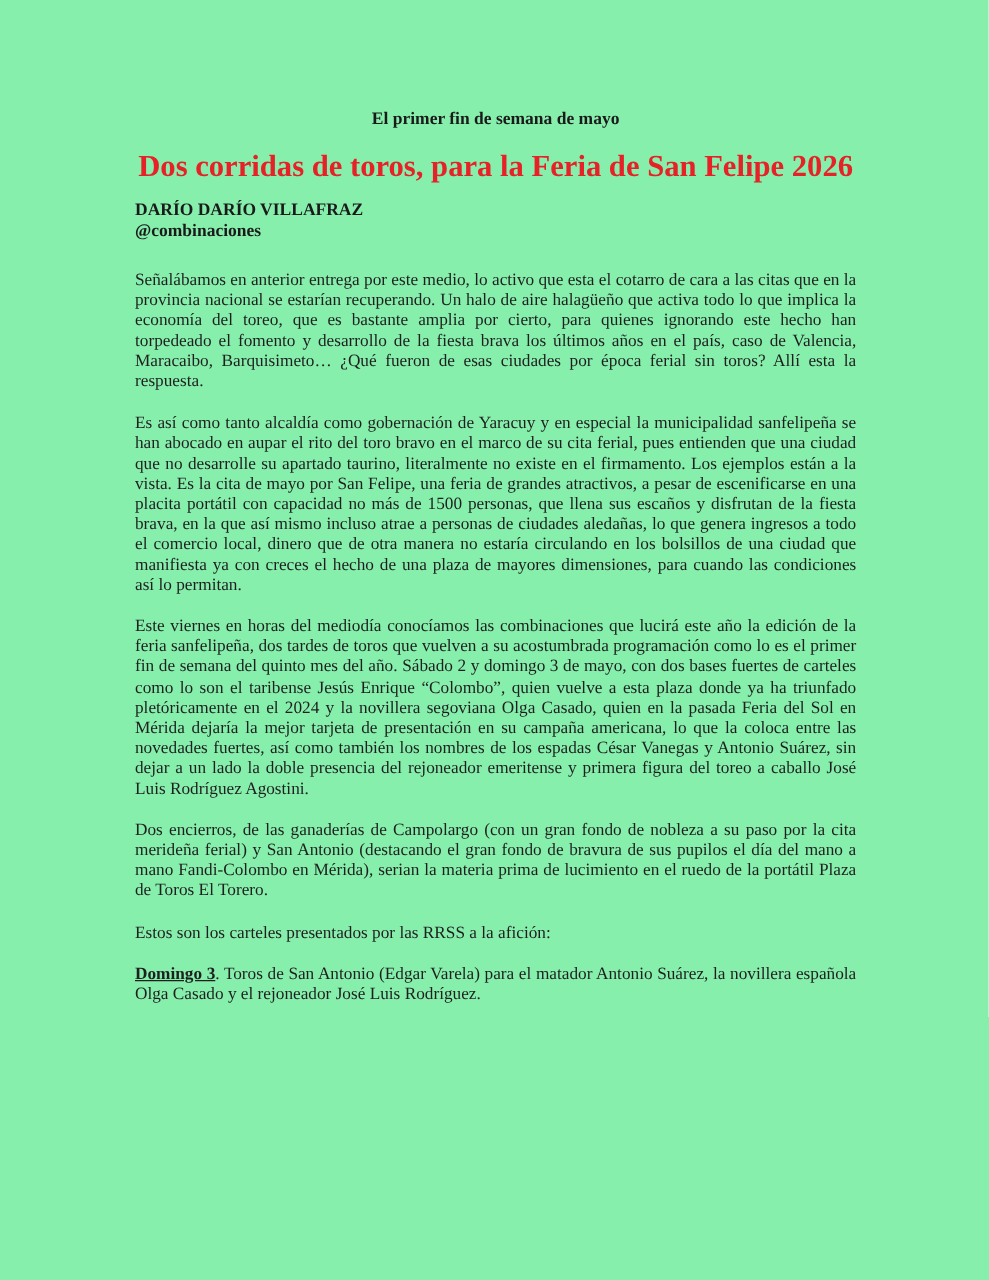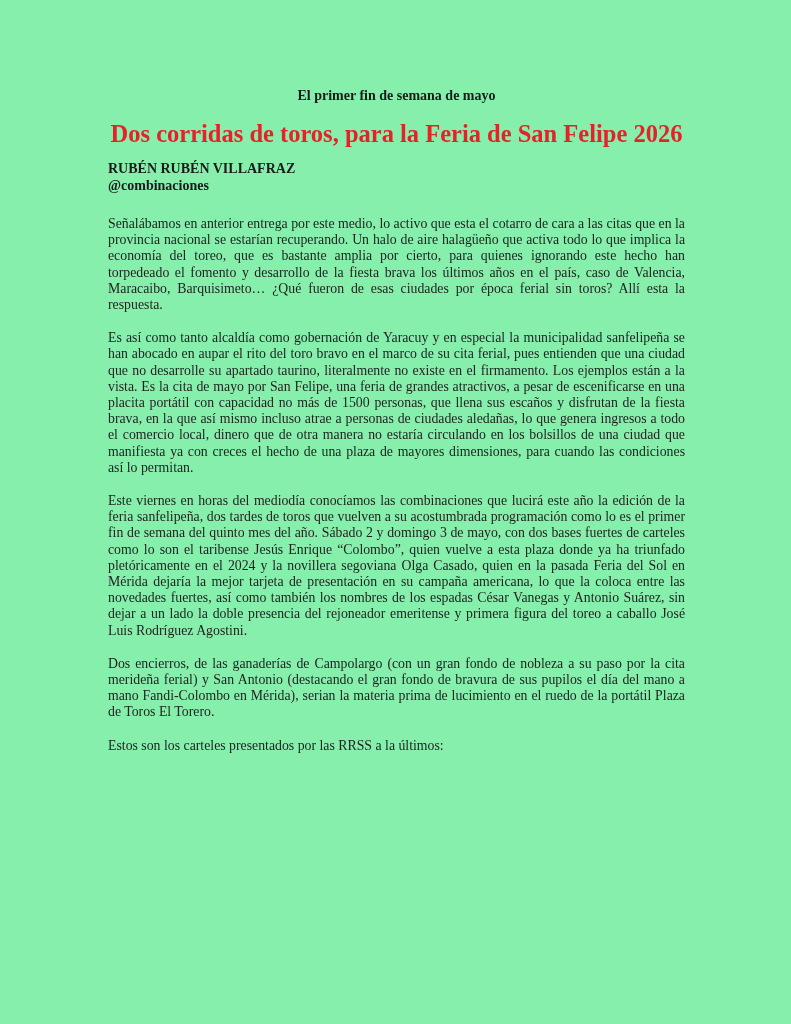--- a/index.html
+++ b/index.html
@@ -56,30 +56,31 @@
 <body>
 
 <div class="page">
   <div class="content">
 
     <p class="kicker">El primer fin de semana de mayo</p>
 
     <h1 class="title" style="color: rgb(230, 34, 40); margin-top: 16px;">Dos corridas de toros, para la Feria de San Felipe 2026</h1>
 
     <div class="author">
-      <div>RUBÉN RUBÉN VILLAFRAZ</div>
+      <div>DARÍO DARÍO VILLAFRAZ</div>
       <div>@combinaciones</div>
     </div>
 
     <p class="body">Señalábamos en anterior entrega por este medio, lo activo que esta el cotarro de cara a las citas que en la provincia nacional se estarían recuperando. Un halo de aire halagüeño que activa todo lo que implica la economía del toreo, que es bastante amplia por cierto, para quienes ignorando este hecho han torpedeado el fomento y desarrollo de la fiesta brava los últimos años en el país, caso de Valencia, Maracaibo, Barquisimeto… ¿Qué fueron de esas ciudades por época ferial sin toros? Allí esta la respuesta.</p>
 
     <p class="body">Es así como tanto alcaldía como gobernación de Yaracuy y en especial la municipalidad sanfelipeña se han abocado en aupar el rito del toro bravo en el marco de su cita ferial, pues entienden que una ciudad que no desarrolle su apartado taurino, literalmente no existe en el firmamento. Los ejemplos están a la vista. Es la cita de mayo por San Felipe, una feria de grandes atractivos, a pesar de escenificarse en una placita portátil con capacidad no más de 1500 personas, que llena sus escaños y disfrutan de la fiesta brava, en la que así mismo incluso atrae a personas de ciudades aledañas, lo que genera ingresos a todo el comercio local, dinero que de otra manera no estaría circulando en los bolsillos de una ciudad que manifiesta ya con creces el hecho de una plaza de mayores dimensiones, para cuando las condiciones así lo permitan.</p>
 
     <p class="body">Este viernes en horas del mediodía conocíamos las combinaciones que lucirá este año la edición de la feria sanfelipeña, dos tardes de toros que vuelven a su acostumbrada programación como lo es el primer fin de semana del quinto mes del año. Sábado 2 y domingo 3 de mayo, con dos bases fuertes de carteles como lo son el taribense Jesús Enrique “Colombo”, quien vuelve a esta plaza donde ya ha triunfado pletóricamente en el 2024 y la novillera segoviana Olga Casado, quien en la pasada Feria del Sol en Mérida dejaría la mejor tarjeta de presentación en su campaña americana, lo que la coloca entre las novedades fuertes, así como también los nombres de los espadas César Vanegas y Antonio Suárez, sin dejar a un lado la doble presencia del rejoneador emeritense y primera figura del toreo a caballo José Luis Rodríguez Agostini.</p>
 
     <p class="body">Dos encierros, de las ganaderías de Campolargo (con un gran fondo de nobleza a su paso por la cita merideña ferial) y San Antonio (destacando el gran fondo de bravura de sus pupilos el día del mano a mano Fandi-Colombo en Mérida), serian la materia prima de lucimiento en el ruedo de la portátil Plaza de Toros El Torero.</p>
 
-    <p class="body">Estos son los carteles presentados por las RRSS a la últimos:</p>
+    <p class="body">Estos son los carteles presentados por las RRSS a la afición:</p>
 
 
+    <p class="body"><span class="cartel-label">Domingo 3</span><span>. Toros de San Antonio (Edgar Varela) para el matador Antonio Suárez, la novillera española Olga Casado y el rejoneador José Luis Rodríguez.</span></p>
 
   </div>
 </div>
 
 </body></html>

